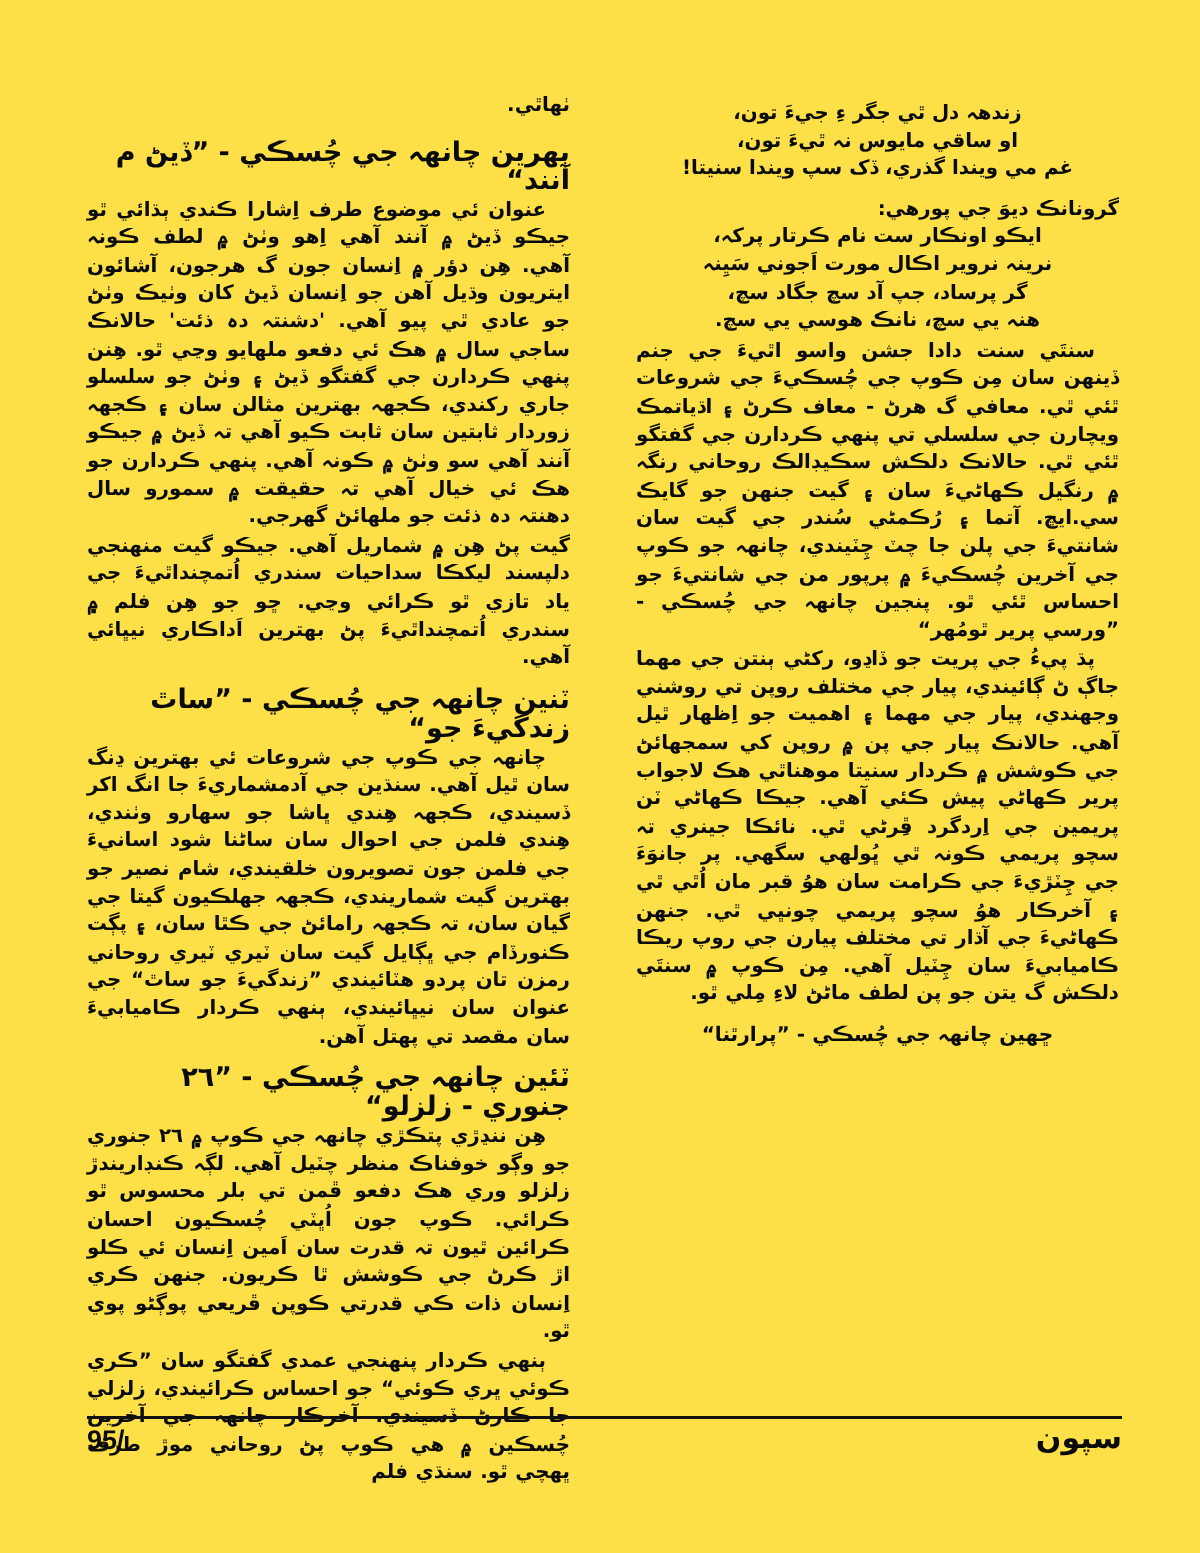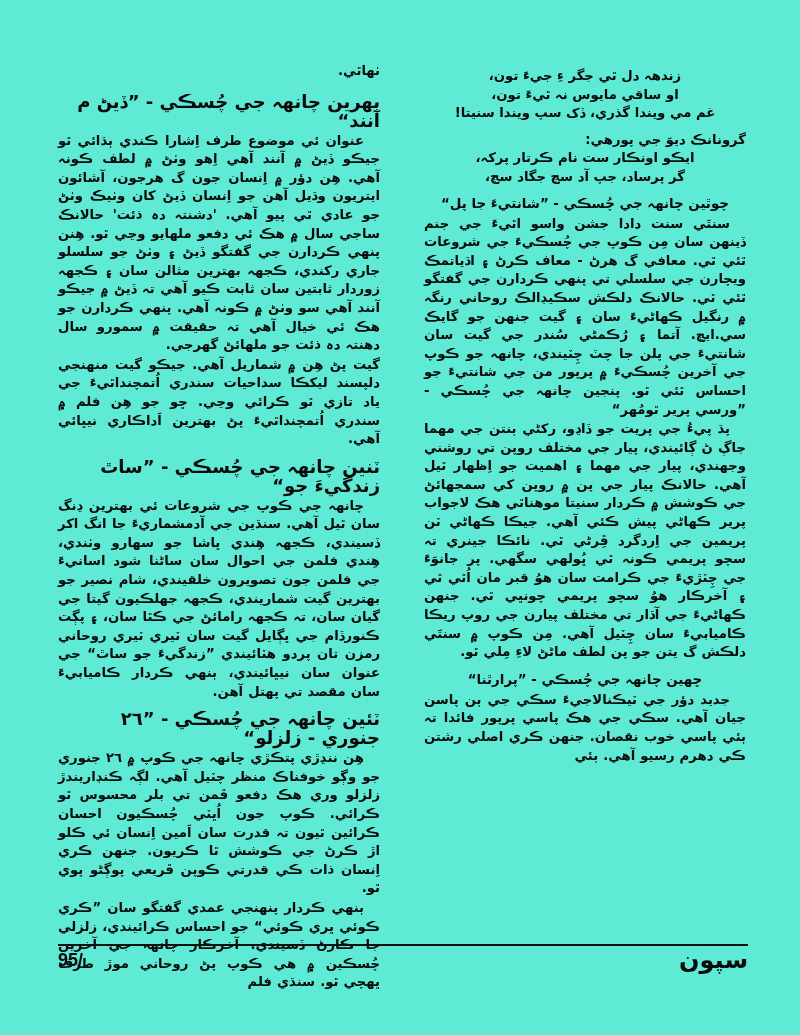--- a/index.html
+++ b/index.html
@@ -14,21 +14,21 @@
     font-family: "DejaVu Sans", "Liberation Sans", sans-serif;
     color: #0a0a0a;
     overflow: hidden;
   }
 
   .page {
     position: absolute;
     left: 0; top: 0;
     width: 800px;
     height: 1035px;
-    background: #5eead4;
+    background: #fde047;
   }
 
   .content {
     position: absolute;
     left: 58px;
     top: 62px;
     width: 688px;
     height: 868px;
     display: flex;
     flex-direction: row-reverse;
@@ -122,21 +122,21 @@
     top: 6px;
     font-size: 18px;
     font-weight: 700;
     font-family: "Liberation Sans", sans-serif;
     direction: ltr;
   }
   .masthead {
     position: absolute;
     right: 0;
     top: 2px;
-    font-size: 24px;
+    font-size: 20px;
     font-weight: 700;
     direction: rtl;
   }
 </style>
 </head>
 <body>
 
 <div class="page">
 
   <div class="content">
@@ -176,35 +176,35 @@
 
       <p class="verse">زندهہ دل ٿي جگر ءِ جيءَ تون،</p>
       <p class="verse">او ساقي مايوس نہ ٿيءَ تون،</p>
       <p class="verse">غم مي ويندا گذري، ڏک سپ ويندا سنيتا!</p>
 
       <div class="spacer-sm"></div>
 
       <p class="subhead">گرونانڪ ديوَ جي پورهي:</p>
 
       <p class="verse">ايڪو اونڪار ست نام ڪرتار پرکہ،</p>
+      <p class="verse">نرينہ نروير اڪال مورت اَجوني سَيِنہ</p>
       <p class="verse">گر پرساد، جپ آد سچ جگاد سچ،</p>
-
-      <div class="spacer-xs"></div>
-
-      <p class="heading">چوٿين چانهہ جي چُسڪي - ”شانتيءَ جا پل“</p>
+      <p class="verse">هنہ يي سچ، نانڪ هوسي يي سچ.</p>
+
+      <div class="spacer-xs"></div>
+
 
       <p class="para">سنتَي سنت دادا جشن واسو اٿيءَ جي جنم ڏينهن سان مِن ڪوپ جي چُسڪيءَ جي شروعات ٿئي ٿي. معافي گ هرڻ - معاف ڪرڻ ۽ اڌياتمڪ ويچارن جي سلسلي تي پنهي ڪردارن جي گفتگو ٿئي ٿي. حالانڪ دلڪش سڪيڊالڪ روحاني رنگہ ۾ رنگيل ڪهاڻيءَ سان ۽ گيت جنهن جو گايڪ سي.ايڇ. آتما ۽ رُڪمڻي سُندر جي گيت سان شانتيءَ جي پلن جا چٽ چِٽيندي، چانهہ جو ڪوپ جي آخرين چُسڪيءَ ۾ پرپور من جي شانتيءَ جو احساس ٿئي ٿو. پنجين چانهہ جي چُسڪي - ”ورسي پرير ٿومُهر“</p>
 
       <p class="para">پڌ پيءُ جي پريت جو ڏاڍو، رکڻي ٻنتن جي مهما جاڳ ڻ ڳائيندي، پيار جي مختلف روپن تي روشني وجهندي، پيار جي مهما ۽ اهميت جو اِظهار ٿيل آهي. حالانڪ پيار جي پن ۾ روپن کي سمجهائڻ جي ڪوشش ۾ ڪردار سنيتا موهناٿي هڪ لاجواب پرير ڪهاڻي پيش ڪئي آهي. جيڪا ڪهاڻي ٽن پريمين جي اِردگرد ڦِرڻي ٿي. نائڪا جينري تہ سچو پريمي ڪونہ ٿي ڀُولهي سگهي. پر جانوَءَ جي چِٽڙيءَ جي ڪرامت سان هوُ قبر مان اُٿي ٿي ۽ آخرڪار هوُ سچو پريمي چونڀي ٿي. جنهن ڪهاڻيءَ جي آڌار تي مختلف پيارن جي روپ ريڪا ڪاميابيءَ سان چِٽيل آهي. مِن ڪوپ ۾ سنتَي دلڪش گ يتن جو پن لطف ماڻڻ لاءِ مِلي ٿو.</p>
 
       <div class="spacer-xs"></div>
 
       <p class="heading">ڇهين چانهہ جي چُسڪي - ”پرارٿنا“</p>
 
-      <p class="para">جديد دؤر جي ٽيڪنالاجيءَ سڪي جي ٻن پاسن جيان آهي. سڪي جي هڪ پاسي پرپور فائدا تہ ٻئي پاسي خوب نقصان. جنهن ڪري اصلي رشتن ڪي دهرم رسيو آهي. ٻئي</p>
     </div>
 
   </div>
 
   <div class="footer">
     <div class="footer-rule"></div>
     <div class="footer-rule thin"></div>
     <div class="page-number">95/</div>
     <div class="masthead">سپون</div>
   </div>

